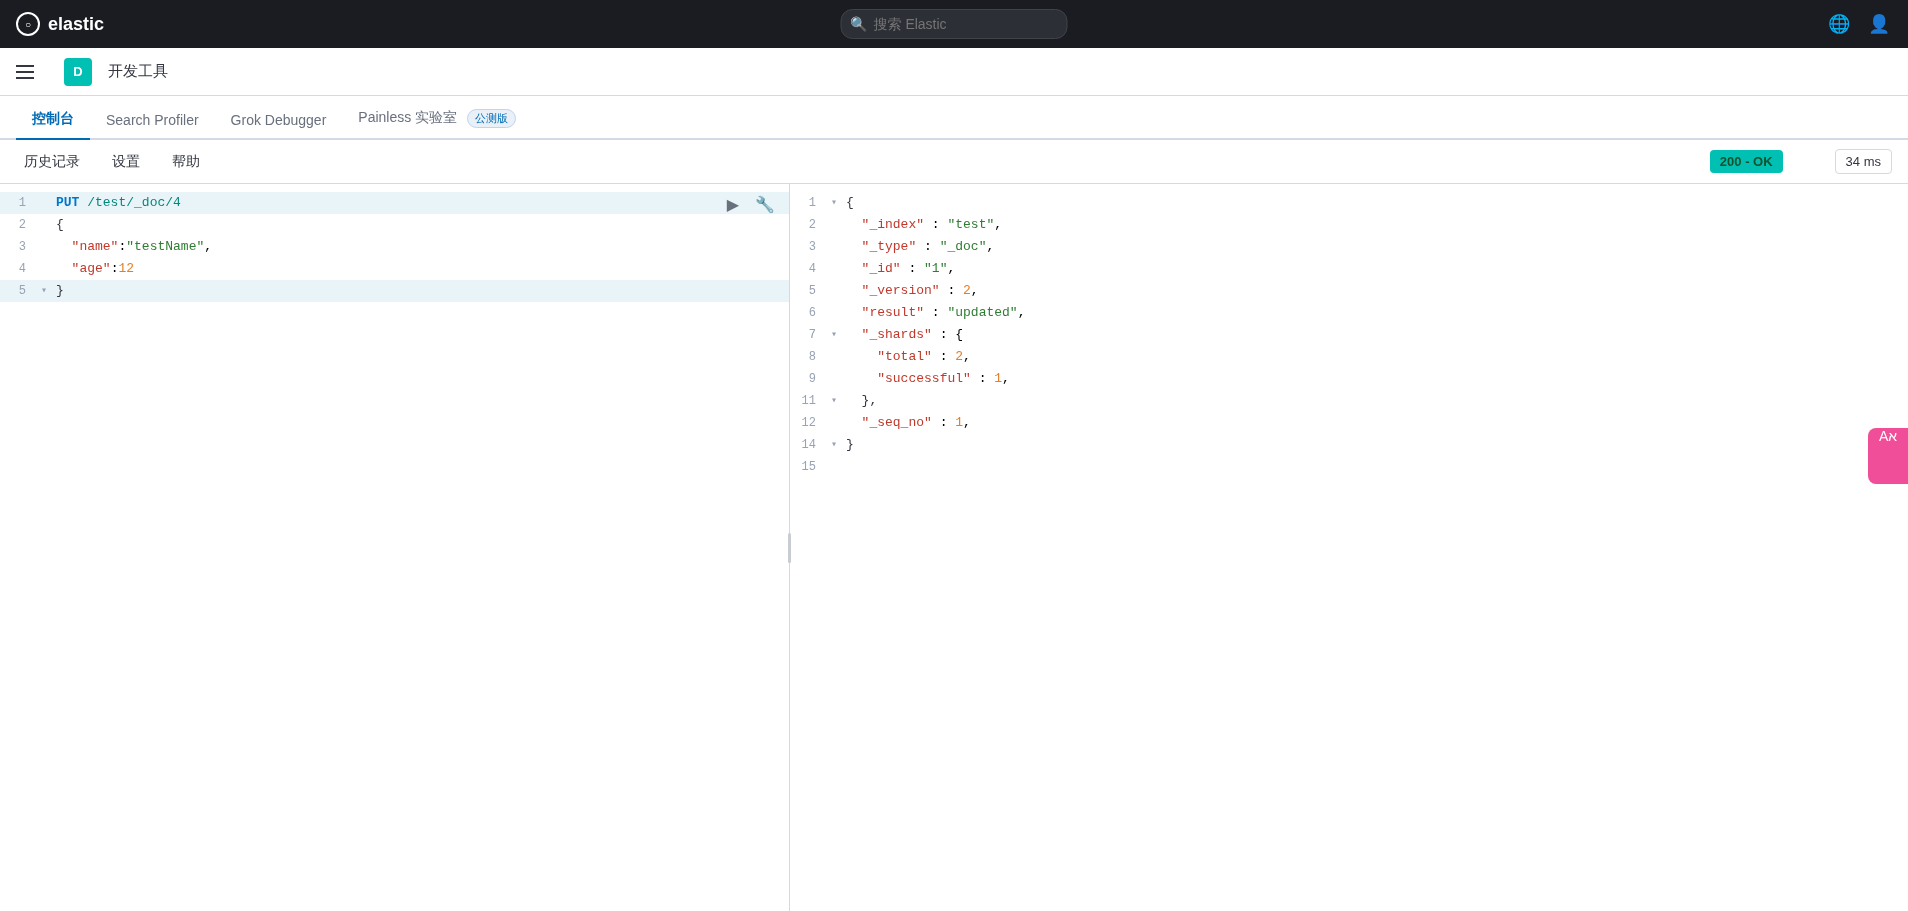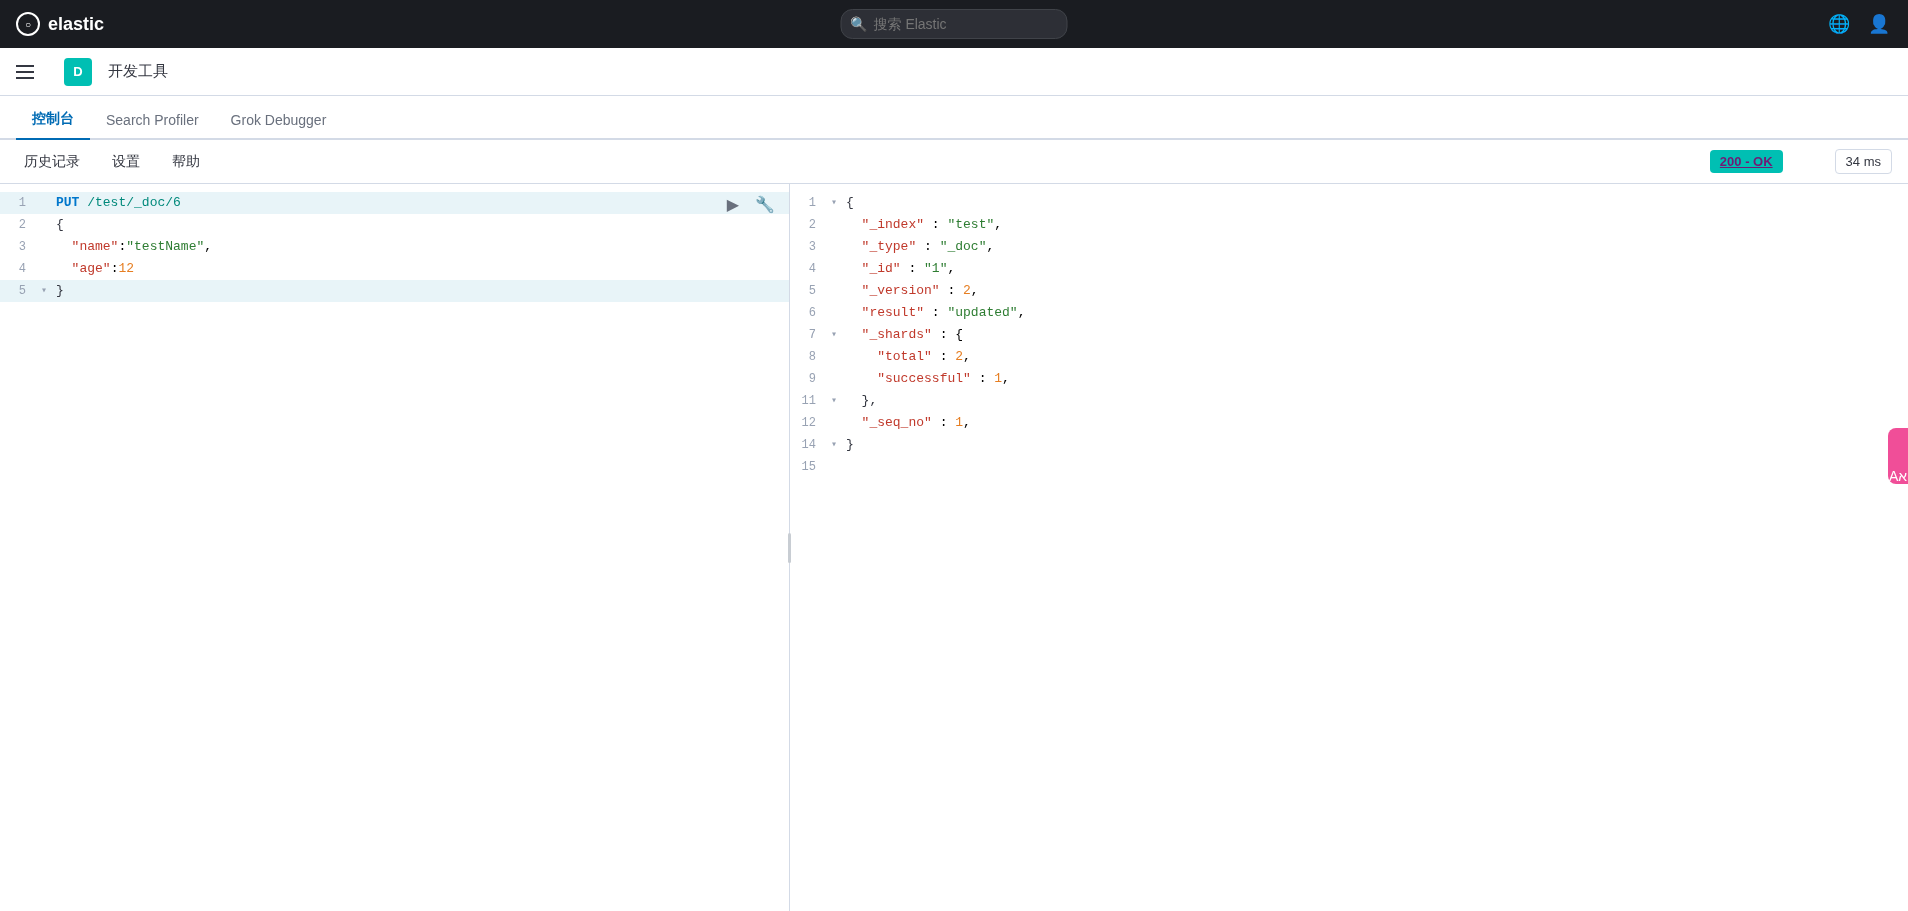--- a/index.html
+++ b/index.html
@@ -171,26 +171,25 @@
     .toolbar-btn {
       font-size: 14px;
       color: #343741;
       cursor: pointer;
       padding: 4px 8px;
       border-radius: 4px;
     }
     .status-badge {
       margin-left: auto;
       background: #00bfb3;
-      color: #701a75;
+      color: #14532d;
       font-size: 13px;
       font-weight: 700;
       padding: 4px 10px;
       border-radius: 4px;
-      text-decoration: underline;
     }
     .time-badge {
       background: white;
       border: 1px solid #d3dae6;
       color: #343741;
       font-size: 13px;
       padding: 4px 10px;
       border-radius: 4px;
       margin-left: 36px;
     }
@@ -344,27 +343,27 @@
     .rb { color: #343741; }
 
     
     .assist-btn {
       position: fixed;
       right: 0;
       top: 50%;
       transform: translateY(-50%);
       background: #f04e98;
       color: white;
-      width: 20px;
+      width: 40px;
       height: 56px;
       border-radius: 8px 0 0 8px;
       display: flex;
       flex-direction: column;
       align-items: center;
-      justify-content: flex-end;
+      justify-content: flex-start;
       cursor: pointer;
       font-size: 11px;
       gap: 2px;
       z-index: 100;
     }
   </style>
 </head>
 <body>
 
 <div class="top-nav">
@@ -389,39 +388,43 @@
     <span></span>
   </div>
   <div class="user-avatar">D</div>
   <span class="app-title">开发工具</span>
 </div>
 
 <div class="tabs-bar">
   <div class="tab-item active">控制台</div>
   <div class="tab-item">Search Profiler</div>
   <div class="tab-item">Grok Debugger</div>
+  <div class="tab-item">
+    <span>Painless 实验室</span>
+    <span class="tab-badge">公测版</span>
+  </div>
 </div>
 
 <div class="toolbar">
   <div class="toolbar-btn">历史记录</div>
   <div class="toolbar-btn">设置</div>
   <div class="toolbar-btn">帮助</div>
   <div class="status-badge">200 - OK</div>
   <div class="time-badge">34 ms</div>
 </div>
 
 <div class="editor-area">
 
   <div class="left-pane">
     <div class="code-editor">
 
       <div class="code-line highlighted">
         <span class="line-num">1</span>
         <span class="line-fold"></span>
-        <span class="line-content"><span class="kw-put">PUT</span> <span class="kw-path">/test/_doc/6</span></span>
+        <span class="line-content"><span class="kw-put">PUT</span> <span class="kw-path">/test/_doc/4</span></span>
       </div>
 
       <div class="code-line">
         <span class="line-num">2</span>
         <span class="line-fold"></span>
         <span class="line-content kw-brace">{</span>
       </div>
 
       <div class="code-line">
         <span class="line-num">3</span>

